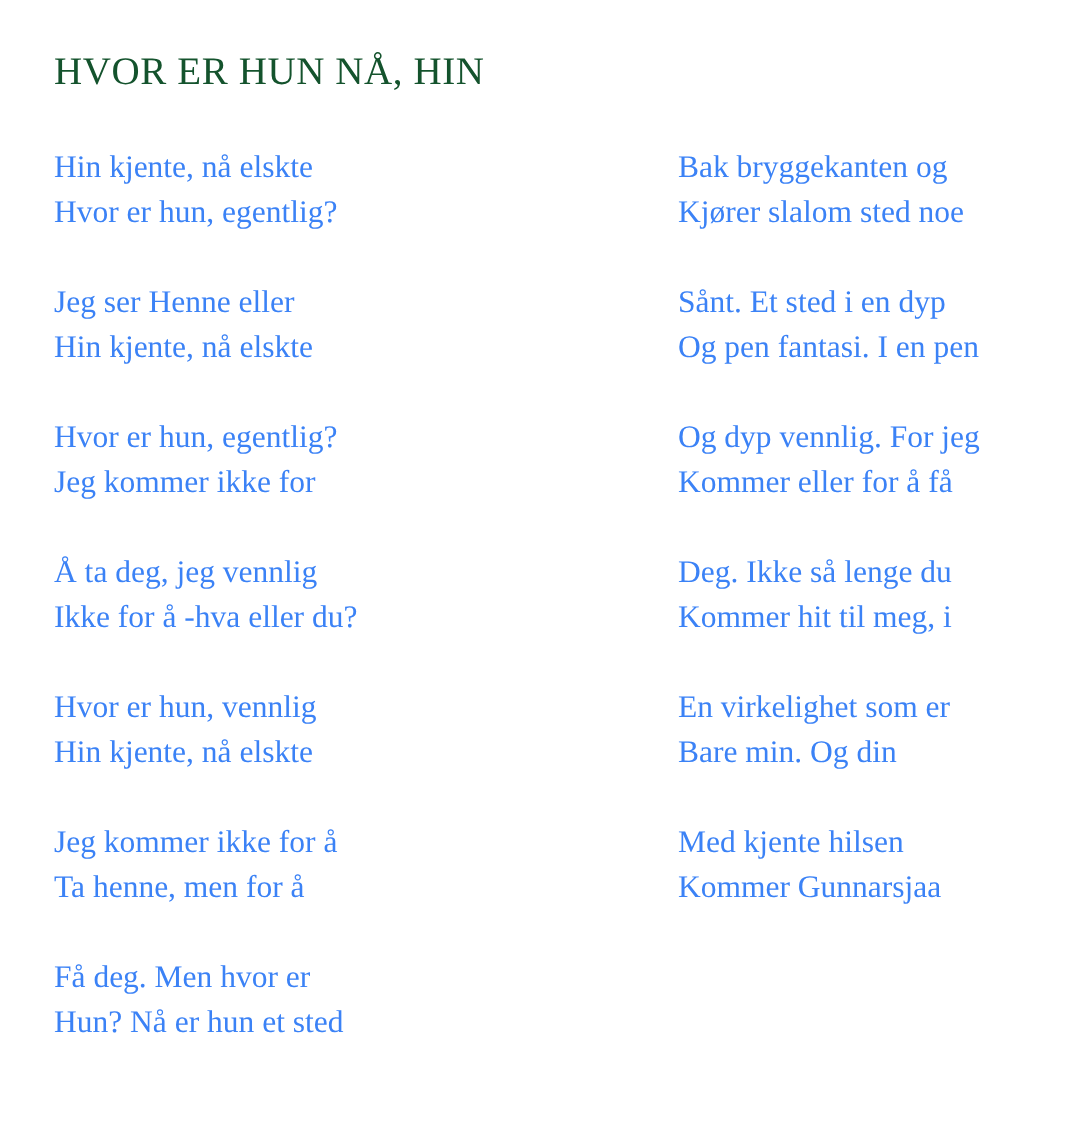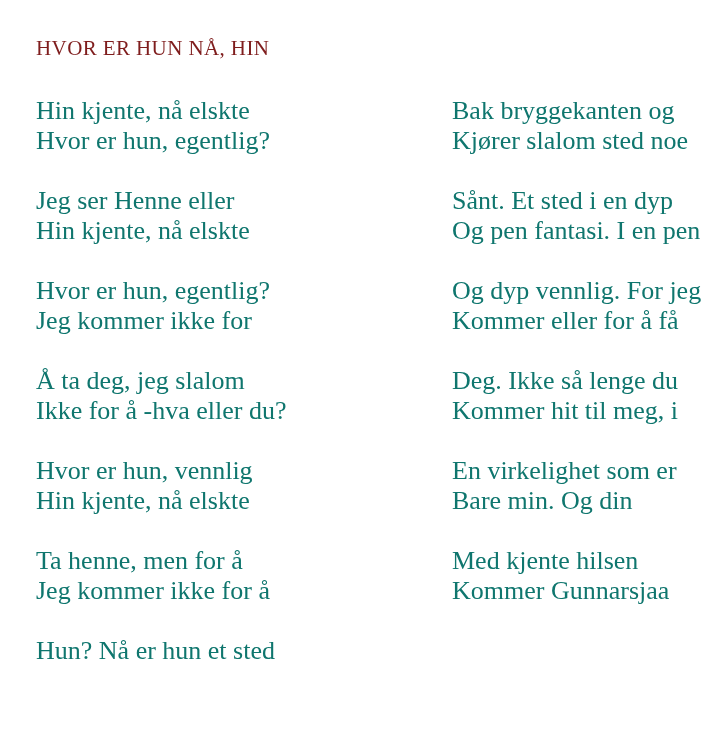--- a/index.html
+++ b/index.html
@@ -22,25 +22,25 @@
     left: 0;
     top: 0;
     width: 720px;
     height: 748px;
     background: #ffffff;
   }
   .poem-title {
     position: absolute;
     left: 36px;
     top: 34px;
-    font-size: 21px;
+    font-size: 26px;
     line-height: 28px;
     letter-spacing: 0.4px;
     white-space: nowrap;
-    color: #7f1d1d;
+    color: #14532d;
   }
   .columns {
     position: absolute;
     left: 0;
     top: 96px;
     width: 720px;
   }
   .column {
     position: absolute;
     top: 0;
@@ -48,24 +48,24 @@
   .column-left  { left: 36px;  width: 380px; }
   .column-right { left: 452px; width: 272px; }
 
   .stanza {
     margin: 0 0 30px 0;
   }
   .stanza:last-child {
     margin-bottom: 0;
   }
   .line {
-    font-size: 26px;
+    font-size: 21px;
     line-height: 30px;
     white-space: nowrap;
-    color: #0f766e;
+    color: #3b82f6;
   }
 </style>
 </head>
 <body>
 
 <div class="page">
 
   <div class="poem-title">HVOR ER HUN NÅ, HIN</div>
 
   <div class="columns">
@@ -76,32 +76,33 @@
         </div>
         <div class="stanza">
           <div class="line">Jeg ser Henne eller</div>
           <div class="line">Hin kjente, nå elskte</div>
         </div>
         <div class="stanza">
           <div class="line">Hvor er hun, egentlig?</div>
           <div class="line">Jeg kommer ikke for</div>
         </div>
         <div class="stanza">
-          <div class="line">Å ta deg, jeg slalom</div>
+          <div class="line">Å ta deg, jeg vennlig</div>
           <div class="line">Ikke for å -hva eller du?</div>
         </div>
         <div class="stanza">
           <div class="line">Hvor er hun, vennlig</div>
           <div class="line">Hin kjente, nå elskte</div>
         </div>
         <div class="stanza">
+          <div class="line">Jeg kommer ikke for å</div>
           <div class="line">Ta henne, men for å</div>
-          <div class="line">Jeg kommer ikke for å</div>
         </div>
         <div class="stanza">
+          <div class="line">Få deg. Men hvor er</div>
           <div class="line">Hun? Nå er hun et sted</div>
         </div>
       </div>
     <div class="column column-right">
         <div class="stanza">
           <div class="line">Bak bryggekanten og</div>
           <div class="line">Kjører slalom sted noe</div>
         </div>
         <div class="stanza">
           <div class="line">Sånt. Et sted i en dyp</div>

